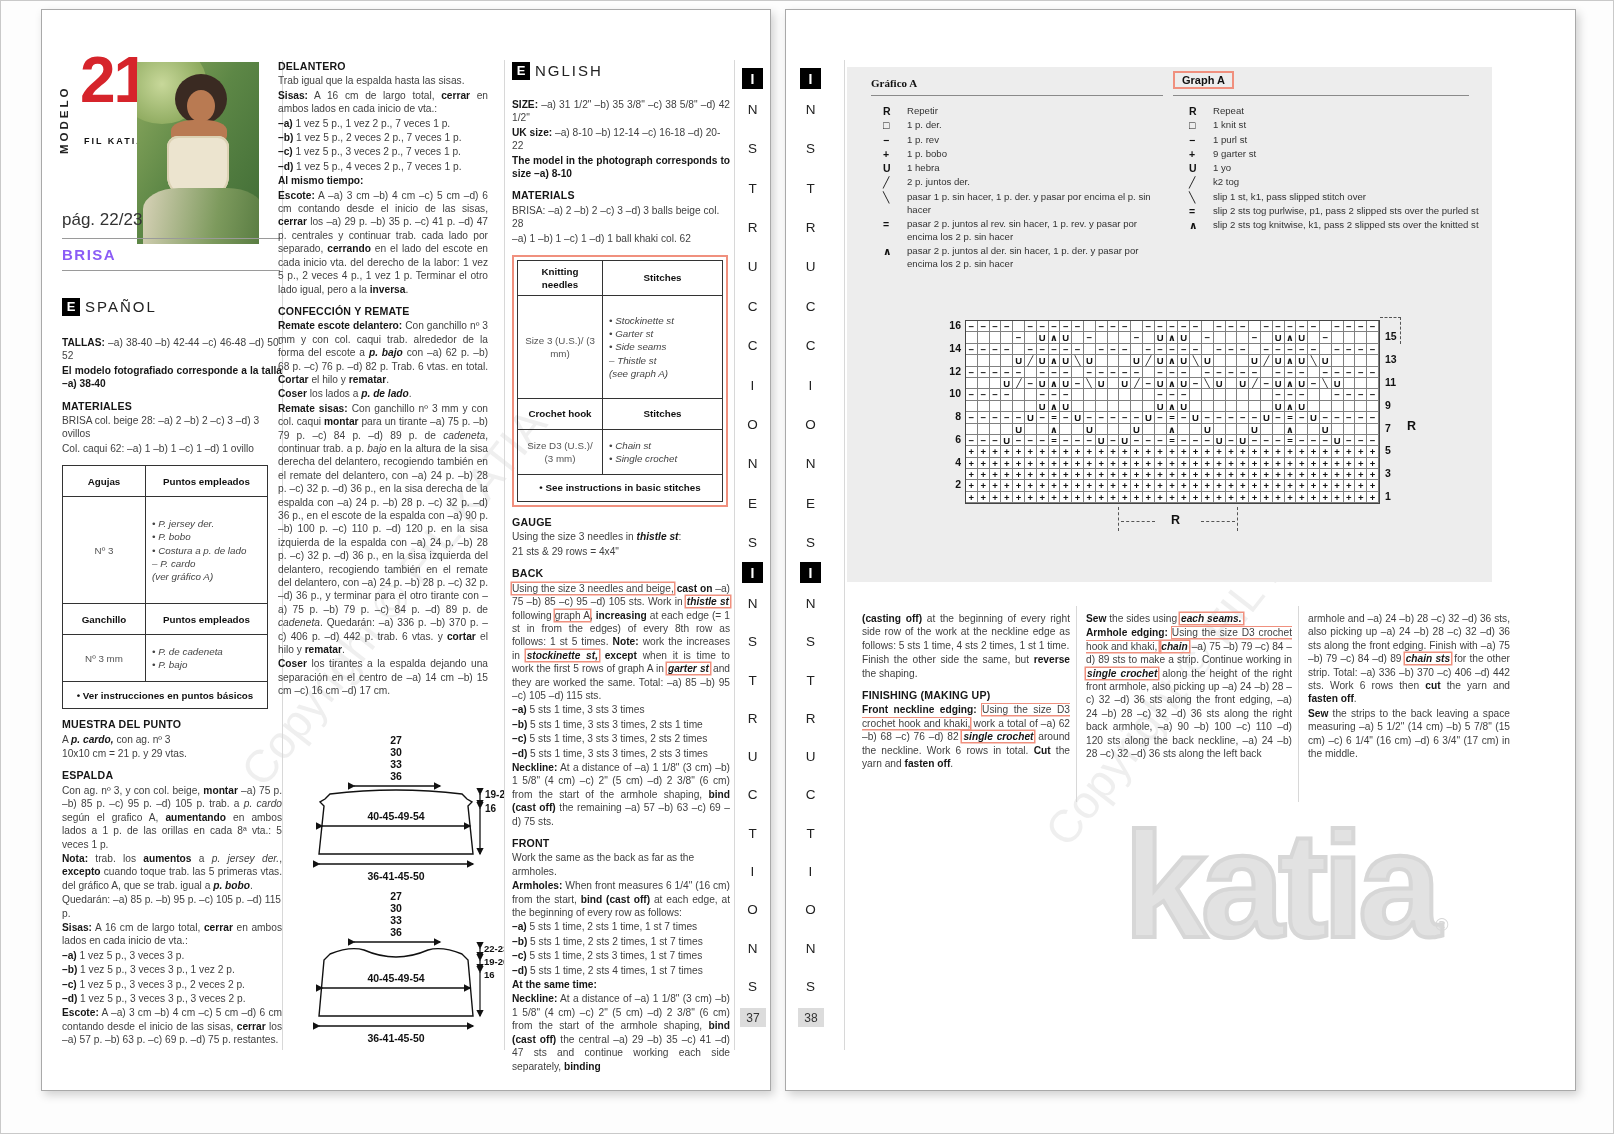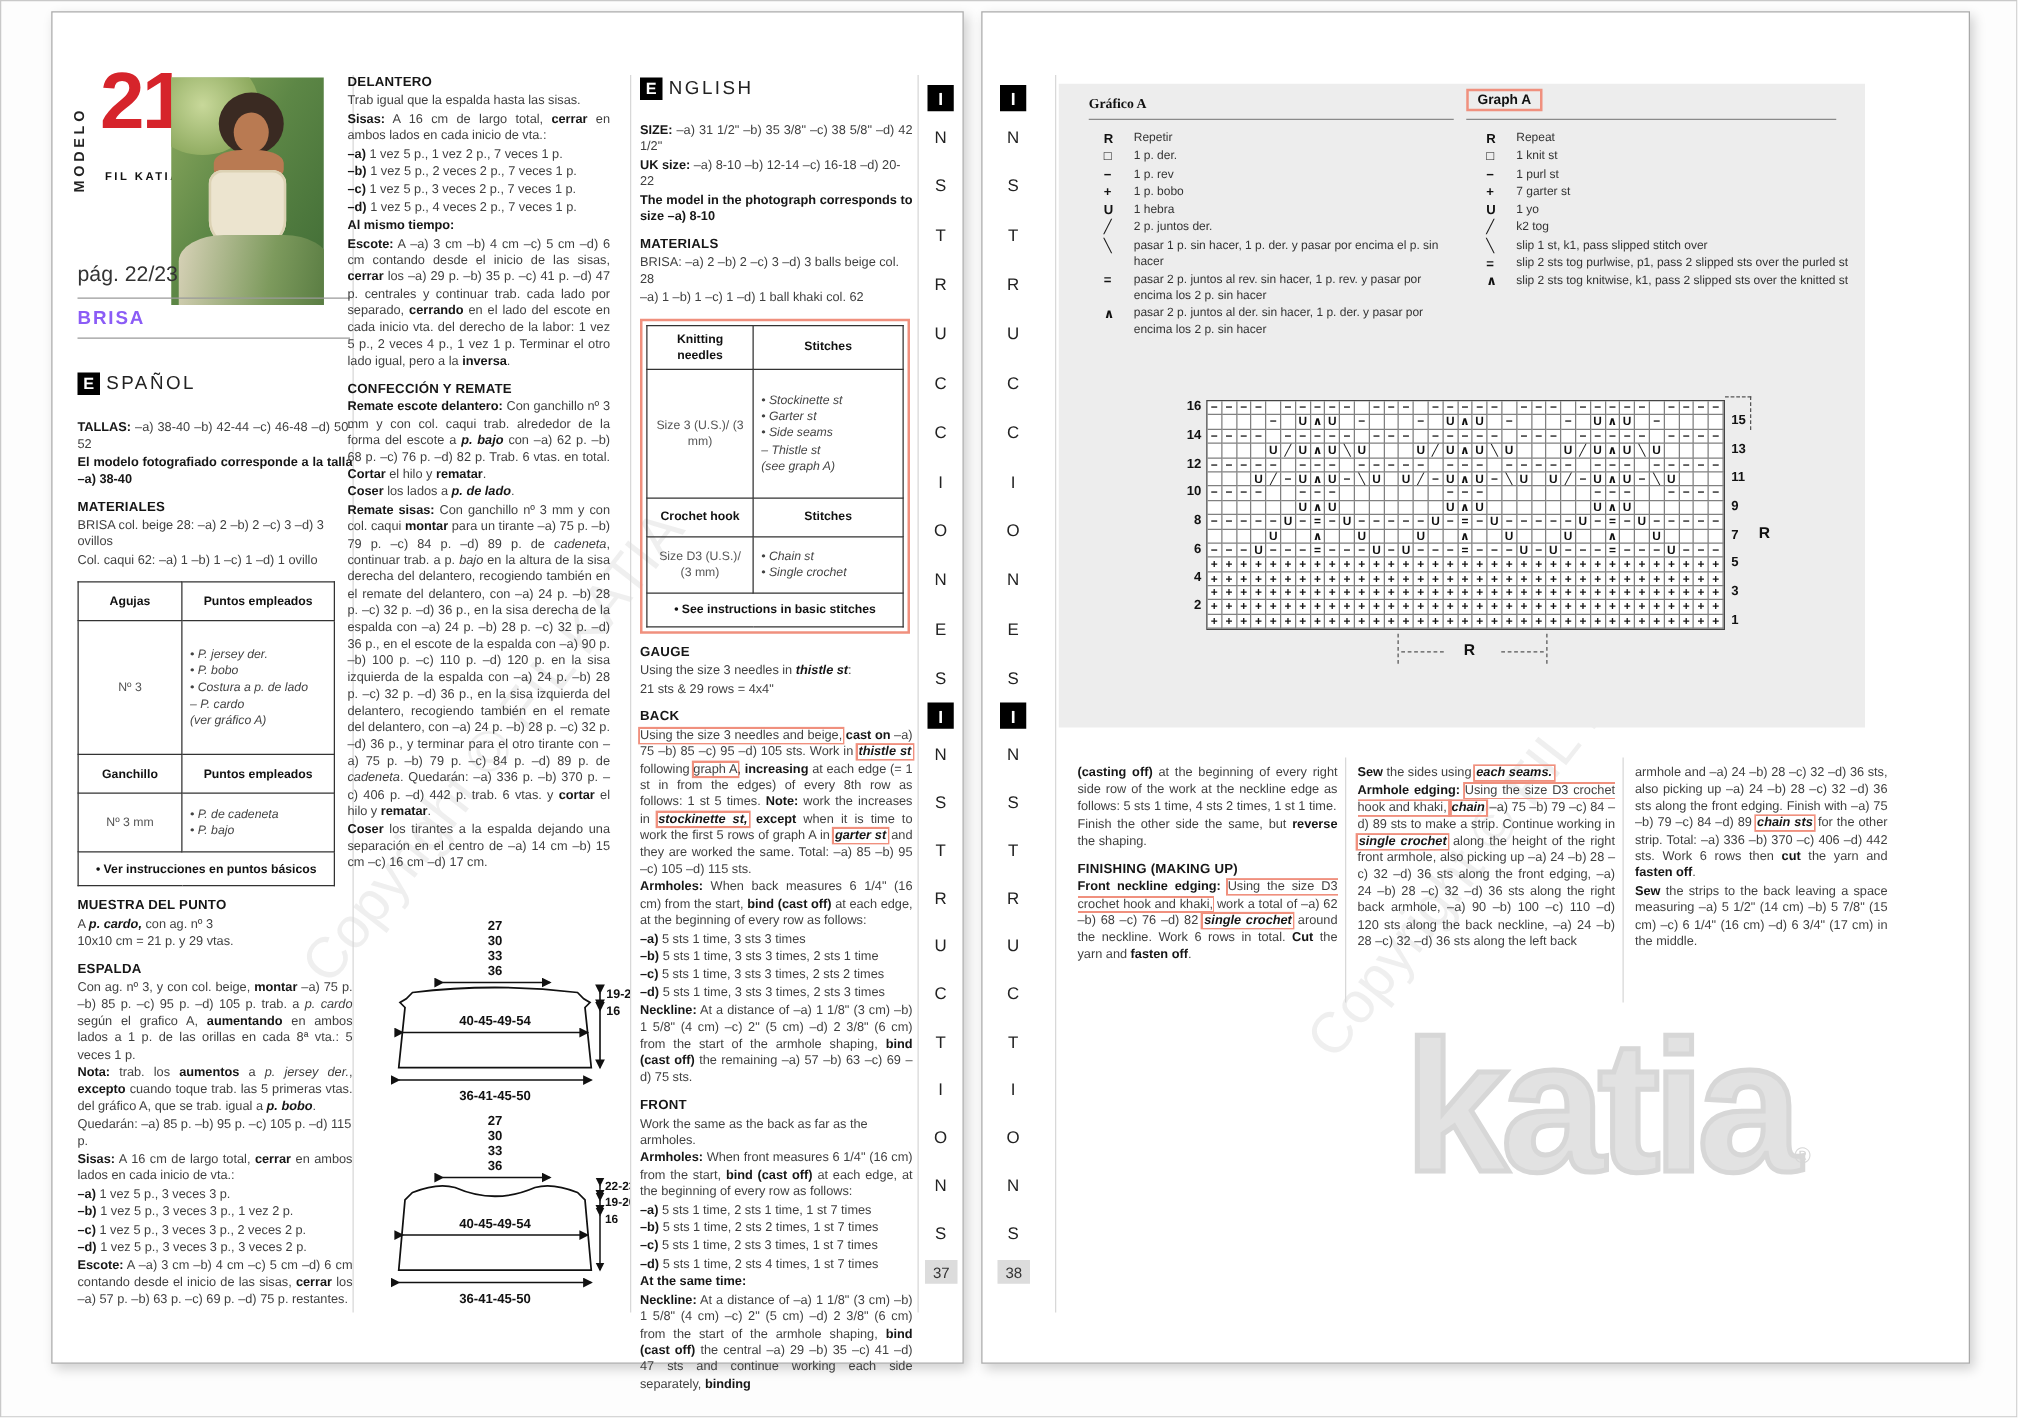--- a/index.html
+++ b/index.html
@@ -269,21 +269,20 @@
         </tbody>
           </table>
       </div>
 
       <div>
           <div class="para h mt"><span class="b">GAUGE</span></div>
           <div class="para "><span>Using the size 3 needles in </span><span class="bi">thistle st</span><span>:</span></div>
           <div class="para "><span>21 sts &amp; 29 rows = 4x4"</span></div>
           <div class="para h mt"><span class="b">BACK</span></div>
           <div class="para j"><span class="hl">Using the size 3 needles and beige,</span><span> </span><span class="b">cast on</span><span> –a) 75 –b) 85 –c) 95 –d) 105 sts. Work in </span><span class="hlb">thistle st</span><span> following </span><span class="hl">graph A</span><span>, </span><span class="b">increasing</span><span> at each edge (= 1 st in from the edges) of every 8th row as follows: 1 st 5 times. </span><span class="b">Note:</span><span> work the increases in </span><span class="hlb">stockinette st,</span><span> </span><span class="b">except</span><span> when it is time to work the first 5 rows of graph A in </span><span class="hlb">garter st</span><span> and they are worked the same. Total: –a) 85 –b) 95 –c) 105 –d) 115 sts.</span></div>
-          <div class="para j"><span class="b">Armholes:</span><span> When back measures 6 1/4" (16 cm) from the start, </span><span class="b">bind (cast off)</span><span> at each edge, at the beginning of every row as follows:</span></div>
           <div class="para li"><span class="b">–a)</span><span> 5 sts 1 time, 3 sts 3 times</span></div>
           <div class="para li"><span class="b">–b)</span><span> 5 sts 1 time, 3 sts 3 times, 2 sts 1 time</span></div>
           <div class="para li"><span class="b">–c)</span><span> 5 sts 1 time, 3 sts 3 times, 2 sts 2 times</span></div>
           <div class="para li"><span class="b">–d)</span><span> 5 sts 1 time, 3 sts 3 times, 2 sts 3 times</span></div>
           <div class="para j"><span class="b">Neckline:</span><span> At a distance of –a) 1 1/8" (3 cm) –b) 1 5/8" (4 cm) –c) 2" (5 cm) –d) 2 3/8" (6 cm) from the start of the armhole shaping, </span><span class="b">bind (cast off)</span><span> the remaining –a) 57 –b) 63 –c) 69 –d) 75 sts.</span></div>
           <div class="para h mt"><span class="b">FRONT</span></div>
           <div class="para "><span>Work the same as the back as far as the armholes.</span></div>
           <div class="para j"><span class="b">Armholes:</span><span> When front measures 6 1/4" (16 cm) from the start, </span><span class="b">bind (cast off)</span><span> at each edge, at the beginning of every row as follows:</span></div>
           <div class="para li"><span class="b">–a)</span><span> 5 sts 1 time, 2 sts 1 time, 1 st 7 times</span></div>
           <div class="para li"><span class="b">–b)</span><span> 5 sts 1 time, 2 sts 2 times, 1 st 7 times</span></div>
@@ -416,21 +415,21 @@
           <div class="lrow">
             <span class="sym">□</span>
             <span>1 knit st</span>
           </div>
           <div class="lrow">
             <span class="sym">−</span>
             <span>1 purl st</span>
           </div>
           <div class="lrow">
             <span class="sym">+</span>
-            <span>7 garter st</span>
+            <span>9 garter st</span>
           </div>
           <div class="lrow">
             <span class="sym">U</span>
             <span>1 yo</span>
           </div>
           <div class="lrow">
             <span class="sym">╱</span>
             <span>k2 tog</span>
           </div>
           <div class="lrow">

